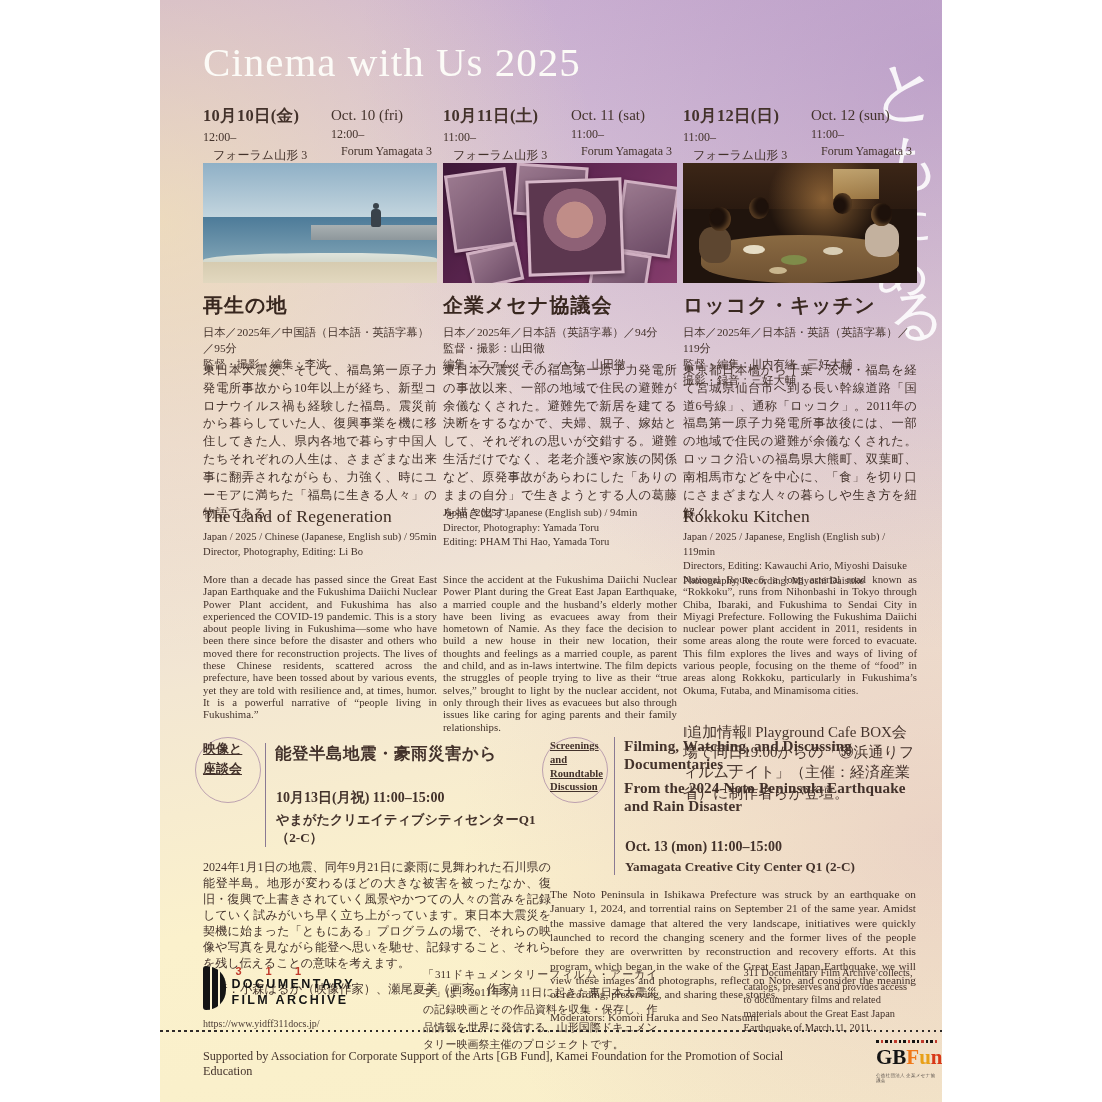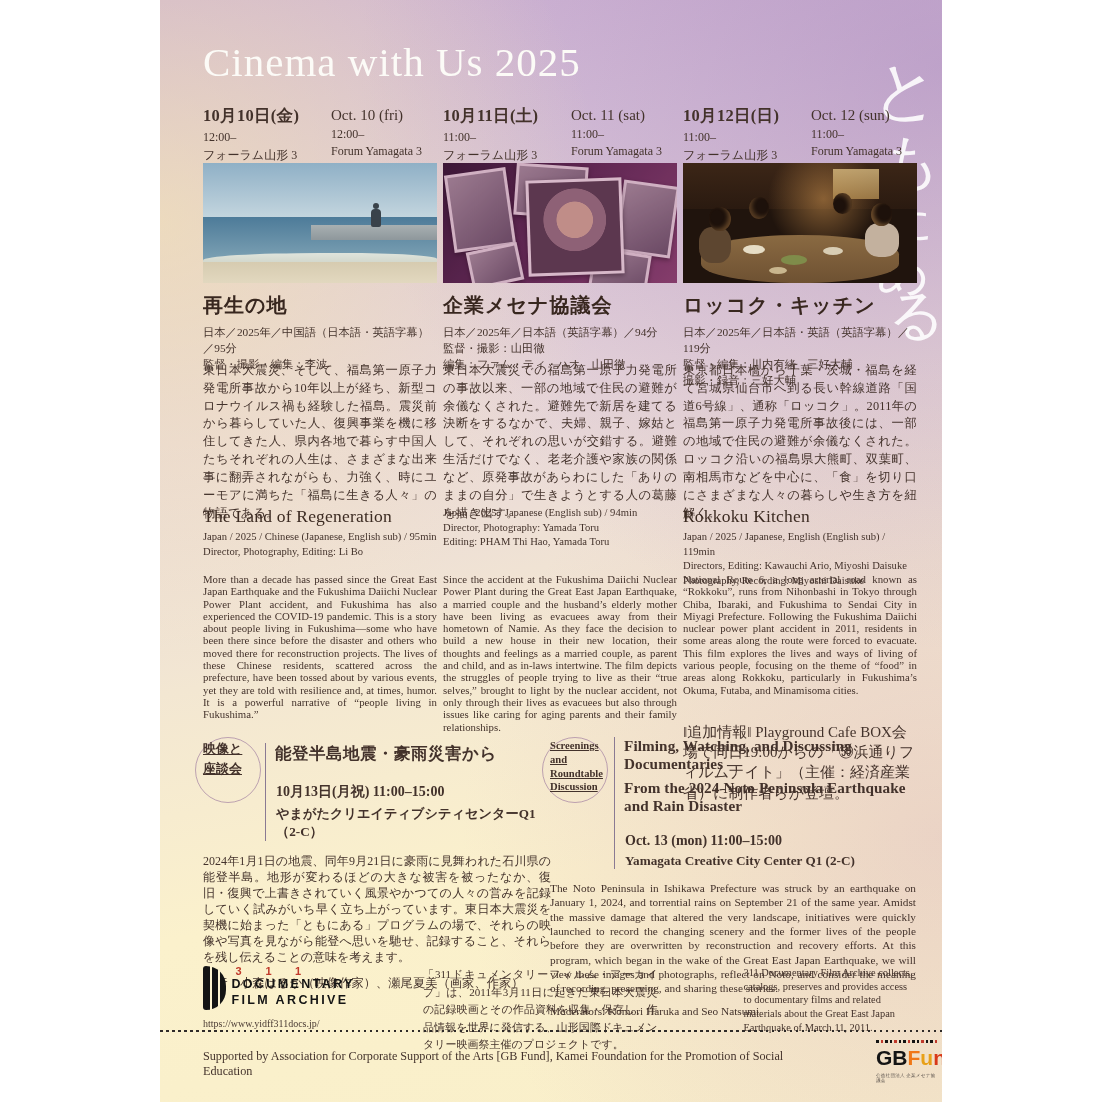--- a/index.html
+++ b/index.html
@@ -25,21 +25,21 @@
   .vc4{left:716px;top:232px;font-size:54px;}
   .vc5{left:728px;top:278px;font-size:56px;}
 
   
   .sched{position:absolute;top:105px;width:236px;display:flex;}
   .s1{left:43px;} .s2{left:283px;} .s3{left:523px;}
   .sc-jp{width:128px;} .sc-en{width:108px;}
   .sc-date-jp{font-size:16.5px;font-weight:bold;letter-spacing:.3px;}
   .sc-date-en{font-size:15px;padding-top:2px;}
   .sc-time{font-size:12px;margin-top:3px;}
-  .sc-venue{font-size:12px;margin-top:2px;}
+  .sc-venue{font-size:12px;margin-top:2px;margin-left:10px;}
 
   
   .photo{position:absolute;top:163px;width:234px;height:120px;overflow:hidden;}
   .p1{left:43px;} .p2{left:283px;} .p3{left:523px;}
 
   
   .ph-sky{position:absolute;left:0;top:0;width:100%;height:54px;background:linear-gradient(#8fb0c6,#c3d5de);}
   .ph-sea{position:absolute;left:0;top:54px;width:100%;height:44px;background:linear-gradient(#4d7b99,#7ea2b4);}
   .ph-foam{position:absolute;left:0;top:90px;width:100%;height:12px;background:linear-gradient(#dfe4dc,#cfd4c8);border-radius:50% 40% 0 0/60% 50% 0 0;}
   .ph-sand{position:absolute;left:0;top:99px;width:100%;height:21px;background:linear-gradient(#d6cbb0,#e2d8bf);}
@@ -99,21 +99,21 @@
   .circ{position:absolute;left:0;top:2px;width:66px;height:66px;}
   .circ .ring{position:absolute;left:-8px;top:-2px;width:66px;height:66px;border:1px solid rgba(140,100,150,.55);border-radius:50%;}
   .circ .ct{position:relative;font-size:13px;font-weight:bold;line-height:1.55;text-decoration:underline;}
   .circ-en .ct{font-size:10.6px;font-weight:bold;line-height:1.3;}
   .rt-head{margin-left:62px;border-left:1px solid #8a7a93;padding-left:9px;}
   .rt-right .rt-head{margin-left:64px;}
   .rt-t1{font-size:16.5px;font-weight:bold;letter-spacing:.5px;display:flex;align-items:center;}
   .rt-t1 .rule{flex:1;height:1px;background:#6e5e52;margin-left:6px;opacity:.7;}
   .rt-t2{font-size:16.5px;font-weight:bold;letter-spacing:.5px;margin-top:6px;}
   .rt-right .rt-t1,.rt-right .rt-t2{font-size:15.2px;letter-spacing:.1px;}
-  .rt-dt{font-size:14px;font-weight:bold;margin-top:18px;font-family:Liberation Serif, serif;}
+  .rt-dt{font-size:14px;font-weight:bold;margin-top:24px;font-family:Liberation Serif, serif;}
   .rt-venue{font-size:13.2px;font-weight:bold;margin-top:4px;}
   .rt-head .sub{margin-left:1px;}
   .rt-desc{font-size:12px;line-height:1.34;text-align:justify;margin-top:12px;}
   .rt-right .rt-desc{font-size:11.3px;line-height:1.27;}
   .rt-mod{font-size:12.3px;margin-top:9px;}
   .rt-right .rt-mod{font-size:11.3px;}
 
   
   .foot-row{position:absolute;top:966px;left:43px;width:714px;display:flex;}
   .arc-logo{width:152px;}
@@ -127,21 +127,21 @@
   .arc-jp{width:292px;margin-left:68px;font-size:11px;line-height:1.6;text-align:justify;}
   .arc-en{width:216px;margin-left:86px;font-size:10.4px;line-height:1.32;}
 
   .dotline{position:absolute;top:1030px;left:0;width:782px;height:2px;
     background:repeating-linear-gradient(90deg,#2e2a28 0 2.5px,transparent 2.5px 6px);}
 
   .support{position:absolute;top:1043px;left:43px;width:620px;}
   .sup-jp{font-size:12.2px;letter-spacing:.2px;}
   .sup-en{font-size:12.2px;margin-top:6px;}
 
-  .gbfund{position:absolute;top:1040px;left:716px;width:62px;font-family:Liberation Sans, sans-serif;}
+  .gbfund{position:absolute;top:1040px;left:716px;width:62px;font-family:Liberation Serif, serif;}
   .gb-dots{height:3px;width:100%;background:repeating-linear-gradient(90deg,#141414 0 2.5px,transparent 2.5px 4.5px,#c0392b 4.5px 7px,transparent 7px 9px,#141414 9px 11.5px,transparent 11.5px 13.5px);}
   .gb-word{font-weight:bold;font-size:21px;letter-spacing:0;line-height:1.2;margin-top:2px;}
   .gb-word .gb{color:#141414;}
   .gb-word .f1{color:#f07818;}
   .gb-word .f2{color:#e8a018;}
   .gb-word .f3{color:#d83818;}
   .gb-sub{font-size:4.6px;color:#5a524c;margin-top:3px;letter-spacing:.2px;}
 </style>
 </head>
 <body>

